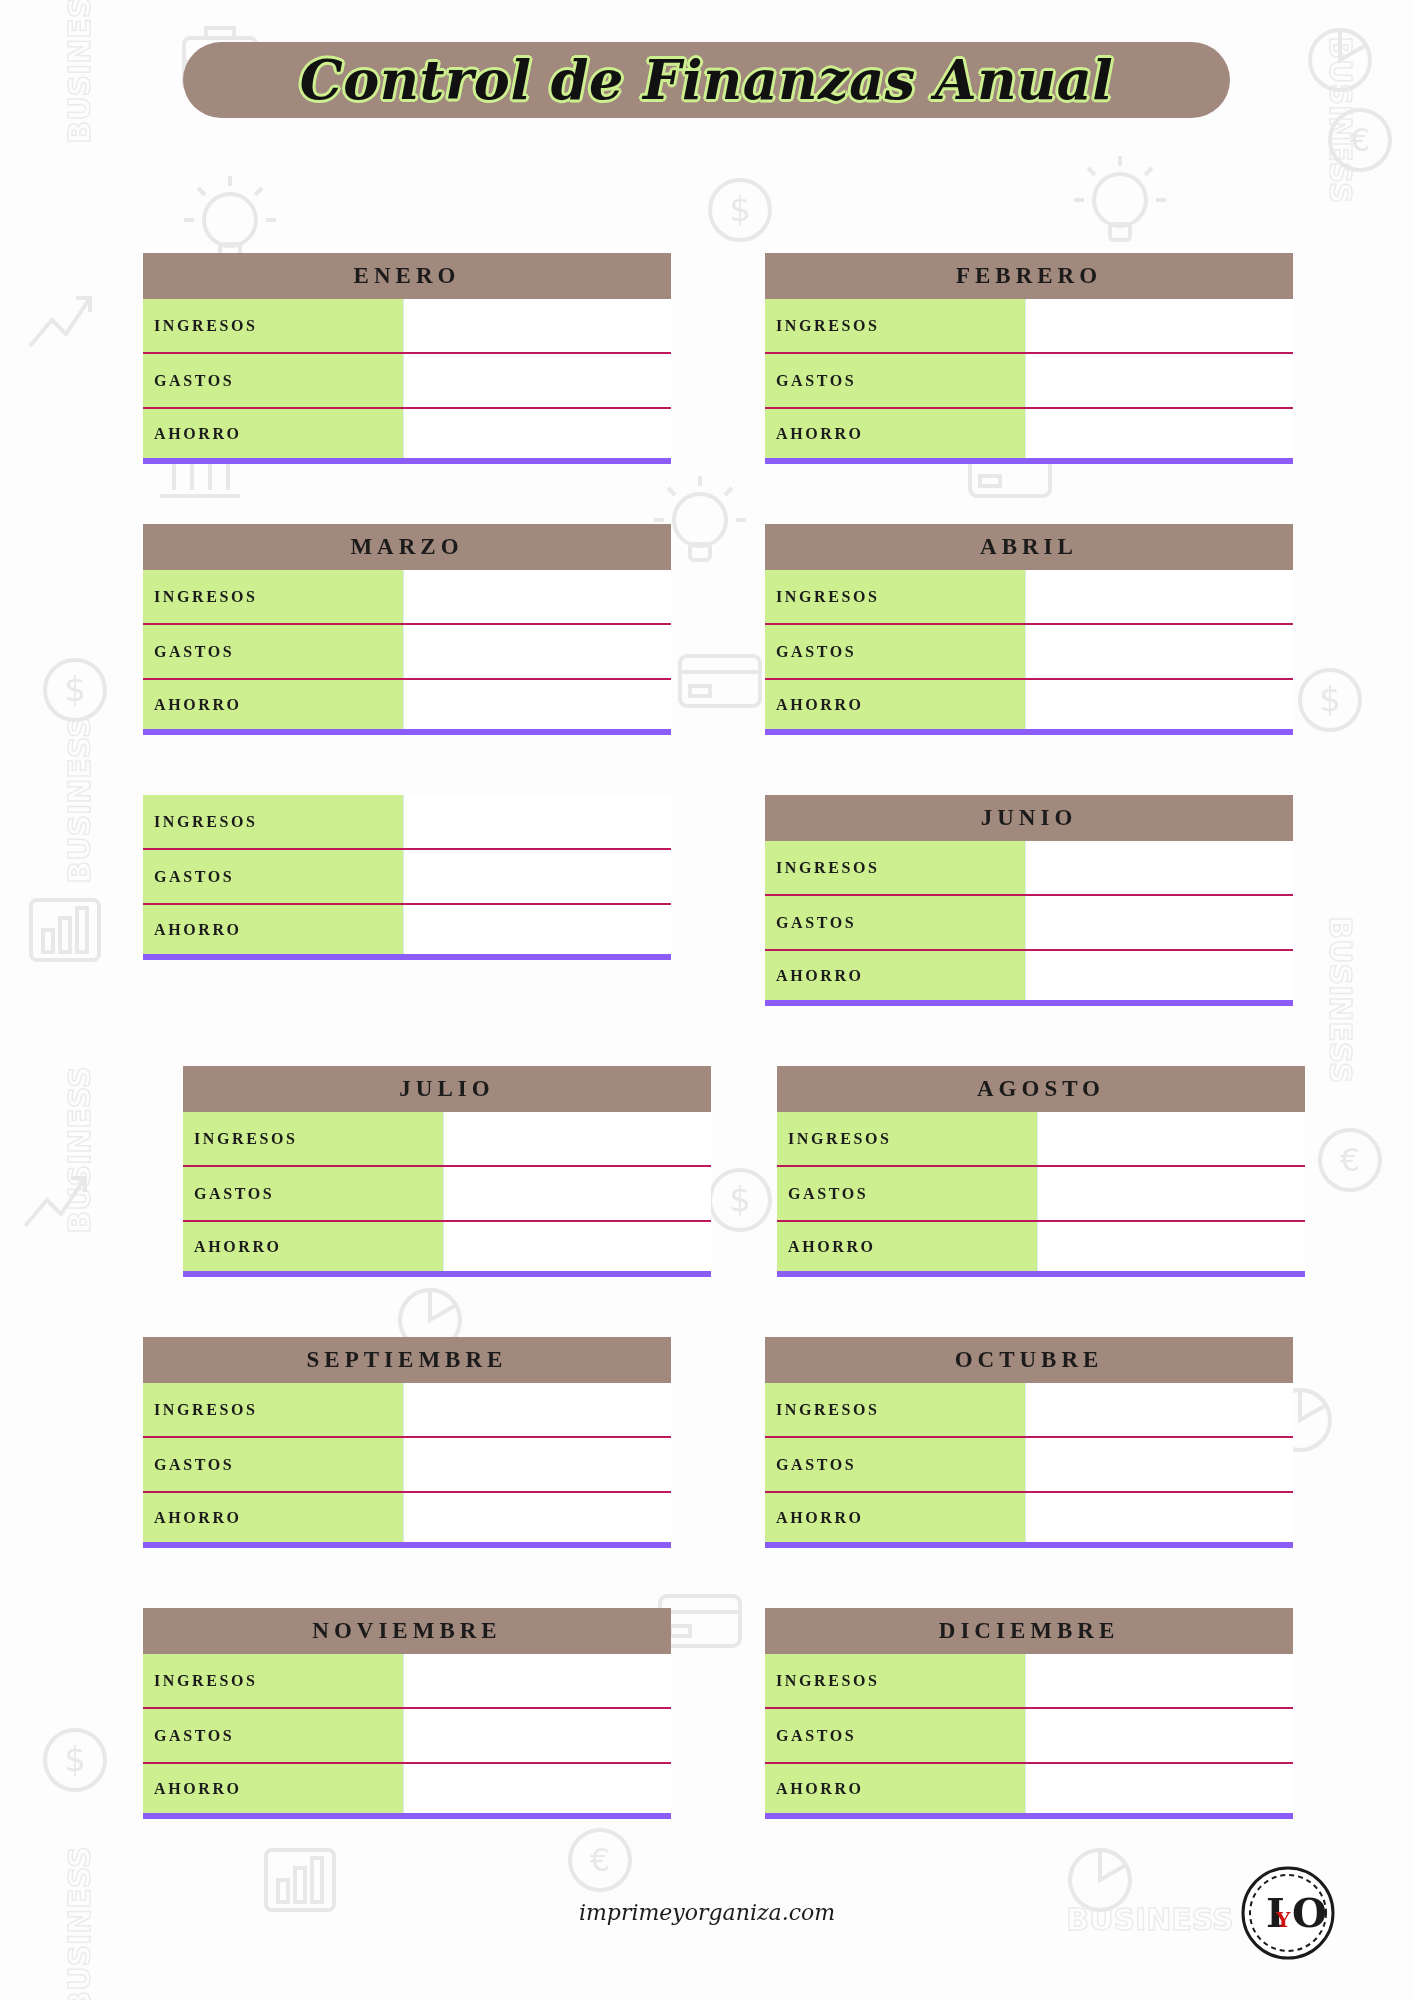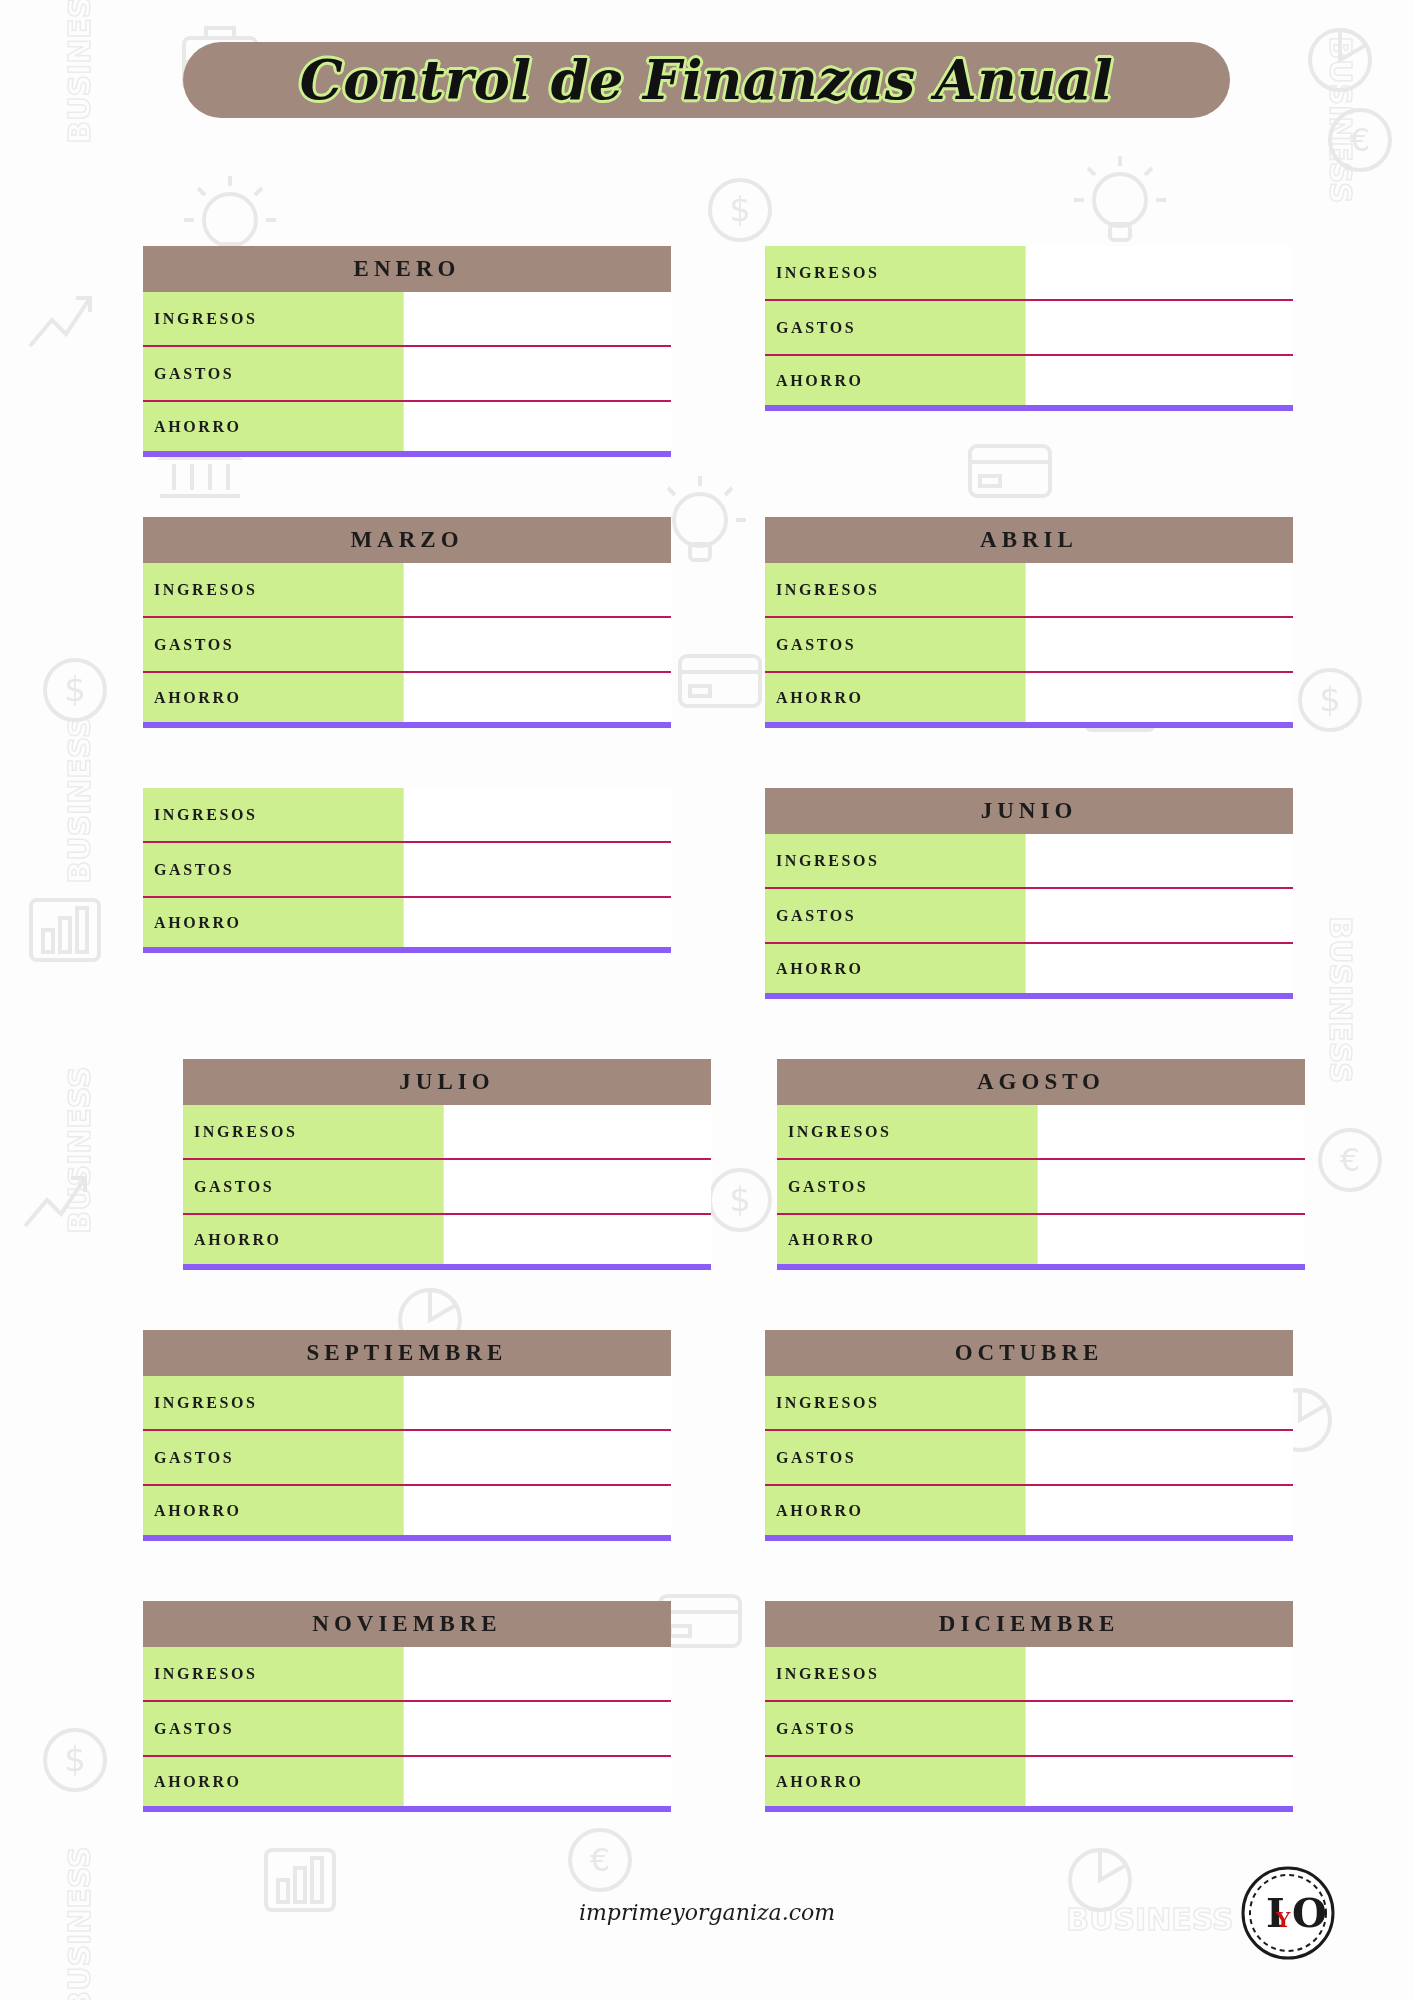--- a/index.html
+++ b/index.html
@@ -49,21 +49,21 @@
     text-shadow:
        3px 0 0 #cdef8f, -3px 0 0 #cdef8f, 0 3px 0 #cdef8f, 0 -3px 0 #cdef8f,
        2px 2px 0 #cdef8f, -2px 2px 0 #cdef8f, 2px -2px 0 #cdef8f, -2px -2px 0 #cdef8f;
     white-space: nowrap;
   }
 
   
   #grid {
     position: absolute;
     left: 0;
-    top: 9px;
+    top: 16px;
     width: 1414px;
     height: 1452px;
     z-index: 2;
   }
   .month-card {
     position: absolute;
     width: 528px;
   }
   .month-header {
     height: 46px;
@@ -263,20 +263,23 @@
             <div class="row-label">GASTOS</div>
             <div class="row-value"></div>
           </div>
           <div class="row">
             <div class="row-label">AHORRO</div>
             <div class="row-value"></div>
           </div>
         </div>
       </div>
       <div class="month-card" style="left: 765px; top: 237px;">
+        <div class="month-header">
+          <div class="month-name">FEBRERO</div>
+        </div>
         <div class="month-rows">
           <div class="row">
             <div class="row-label">INGRESOS</div>
             <div class="row-value"></div>
           </div>
           <div class="row">
             <div class="row-label">GASTOS</div>
             <div class="row-value"></div>
           </div>
           <div class="row">

